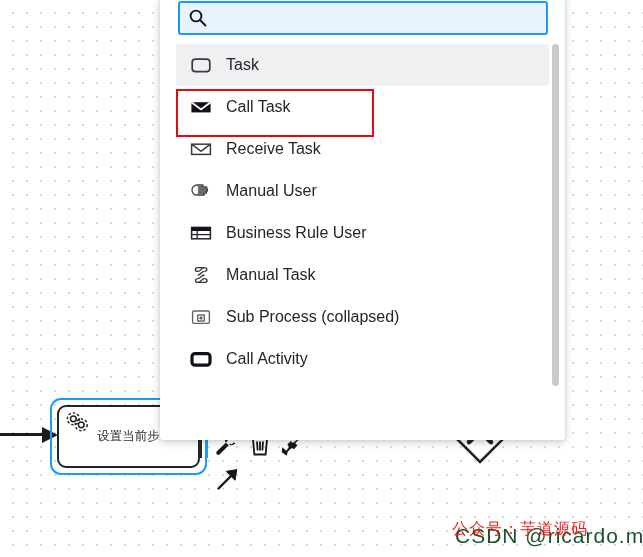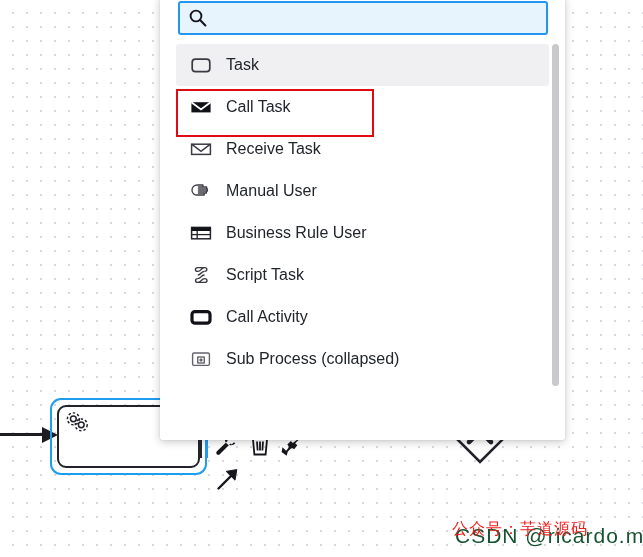--- a/index.html
+++ b/index.html
@@ -206,20 +206,21 @@
     <div id="task-select-outline"></div>
     <div id="task-body"></div>
     <svg id="task-gear-icon" viewBox="0 0 30 28">
       <g fill="none" stroke="#22222a" stroke-width="1.6">
         <circle cx="10" cy="9.5" r="3.1"></circle>
         <circle cx="10" cy="9.5" r="6.4" stroke-dasharray="2.6 2.2"></circle>
         <circle cx="18.5" cy="16" r="3.1"></circle>
         <circle cx="18.5" cy="16" r="6.4" stroke-dasharray="2.6 2.2"></circle>
       </g>
     </svg>
+    <div id="task-label">设置当前步</div>
   </div>
 
   <svg id="gateway-shape" viewBox="0 0 66 66">
     <polygon points="33,2 64,33 33,64 2,33" fill="#ffffff" stroke="#22222a" stroke-width="2.6"></polygon>
     <path d="M22,22 L44,44 M44,22 L22,44" stroke="#22222a" stroke-width="4.6" stroke-linecap="round"></path>
   </svg>
 
   <div id="pad-divider2"></div>
   <div id="pad-divider"></div>
 
@@ -316,41 +317,41 @@
       <div class="result-item">
         <span class="result-icon">
           <svg viewBox="0 0 24 24" width="24" height="24">
             <path d="M15.6,4.6 C11.6,4.6 12.4,8.4 8.8,8.4 C5.6,8.4 5.6,4.6 8.8,4.6 L15.6,4.6
                      C18.6,4.6 18.6,8.4 15.6,8.4" fill="none" stroke="#3a3a42" stroke-width="1.4"></path>
             <path d="M15.6,8.4 C11.6,8.4 12.4,12.0 8.8,12.0 M15.6,12.0 C11.6,12.0 12.4,15.6 8.8,15.6" fill="none" stroke="#3a3a42" stroke-width="1.4"></path>
             <path d="M8.8,19.4 C12.8,19.4 12.0,15.6 15.6,15.6 C18.8,15.6 18.8,19.4 15.6,19.4 L8.8,19.4
                      C5.8,19.4 5.8,15.6 8.8,15.6" fill="none" stroke="#3a3a42" stroke-width="1.4"></path>
           </svg>
         </span>
-        <span class="result-label">Script Task</span>
-      </div>
-
-      <div class="result-item">
-        <span class="result-icon">
-          <svg viewBox="0 0 24 24" width="24" height="24">
-            <rect x="3.0" y="6.6" width="18.0" height="11.6" rx="3.0" ry="3.0" fill="none" stroke="#111118" stroke-width="3.2"></rect>
-          </svg>
-        </span>
-        <span class="result-label">Call Activity</span>
+        <span class="result-label">Manual Task</span>
       </div>
 
       <div class="result-item">
         <span class="result-icon">
           <svg viewBox="0 0 24 24" width="24" height="24">
             <rect x="3.6" y="6.0" width="16.8" height="12.4" rx="1.4" ry="1.4" fill="none" stroke="#63636c" stroke-width="1.4"></rect>
             <rect x="8.8" y="10.0" width="6.4" height="6.0" fill="none" stroke="#3a3a42" stroke-width="1.1"></rect>
             <path d="M10.2,13.0 L13.8,13.0 M12.0,11.2 L12.0,14.8" stroke="#3a3a42" stroke-width="1.1"></path>
           </svg>
         </span>
         <span class="result-label">Sub Process (collapsed)</span>
+      </div>
+
+      <div class="result-item">
+        <span class="result-icon">
+          <svg viewBox="0 0 24 24" width="24" height="24">
+            <rect x="3.0" y="6.6" width="18.0" height="11.6" rx="3.0" ry="3.0" fill="none" stroke="#111118" stroke-width="3.2"></rect>
+          </svg>
+        </span>
+        <span class="result-label">Call Activity</span>
       </div>
 
       <div id="annotation-box"></div>
     </div>
 
     <div id="panel-scrollbar-track">
       <div id="panel-scrollbar-thumb"></div>
     </div>
   </div>
 

